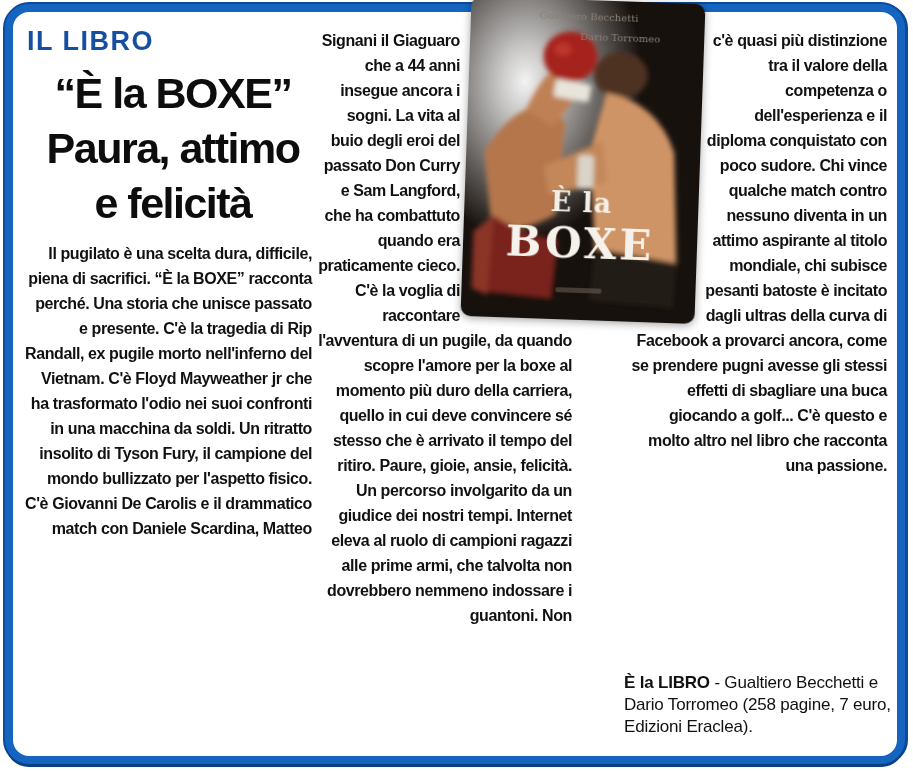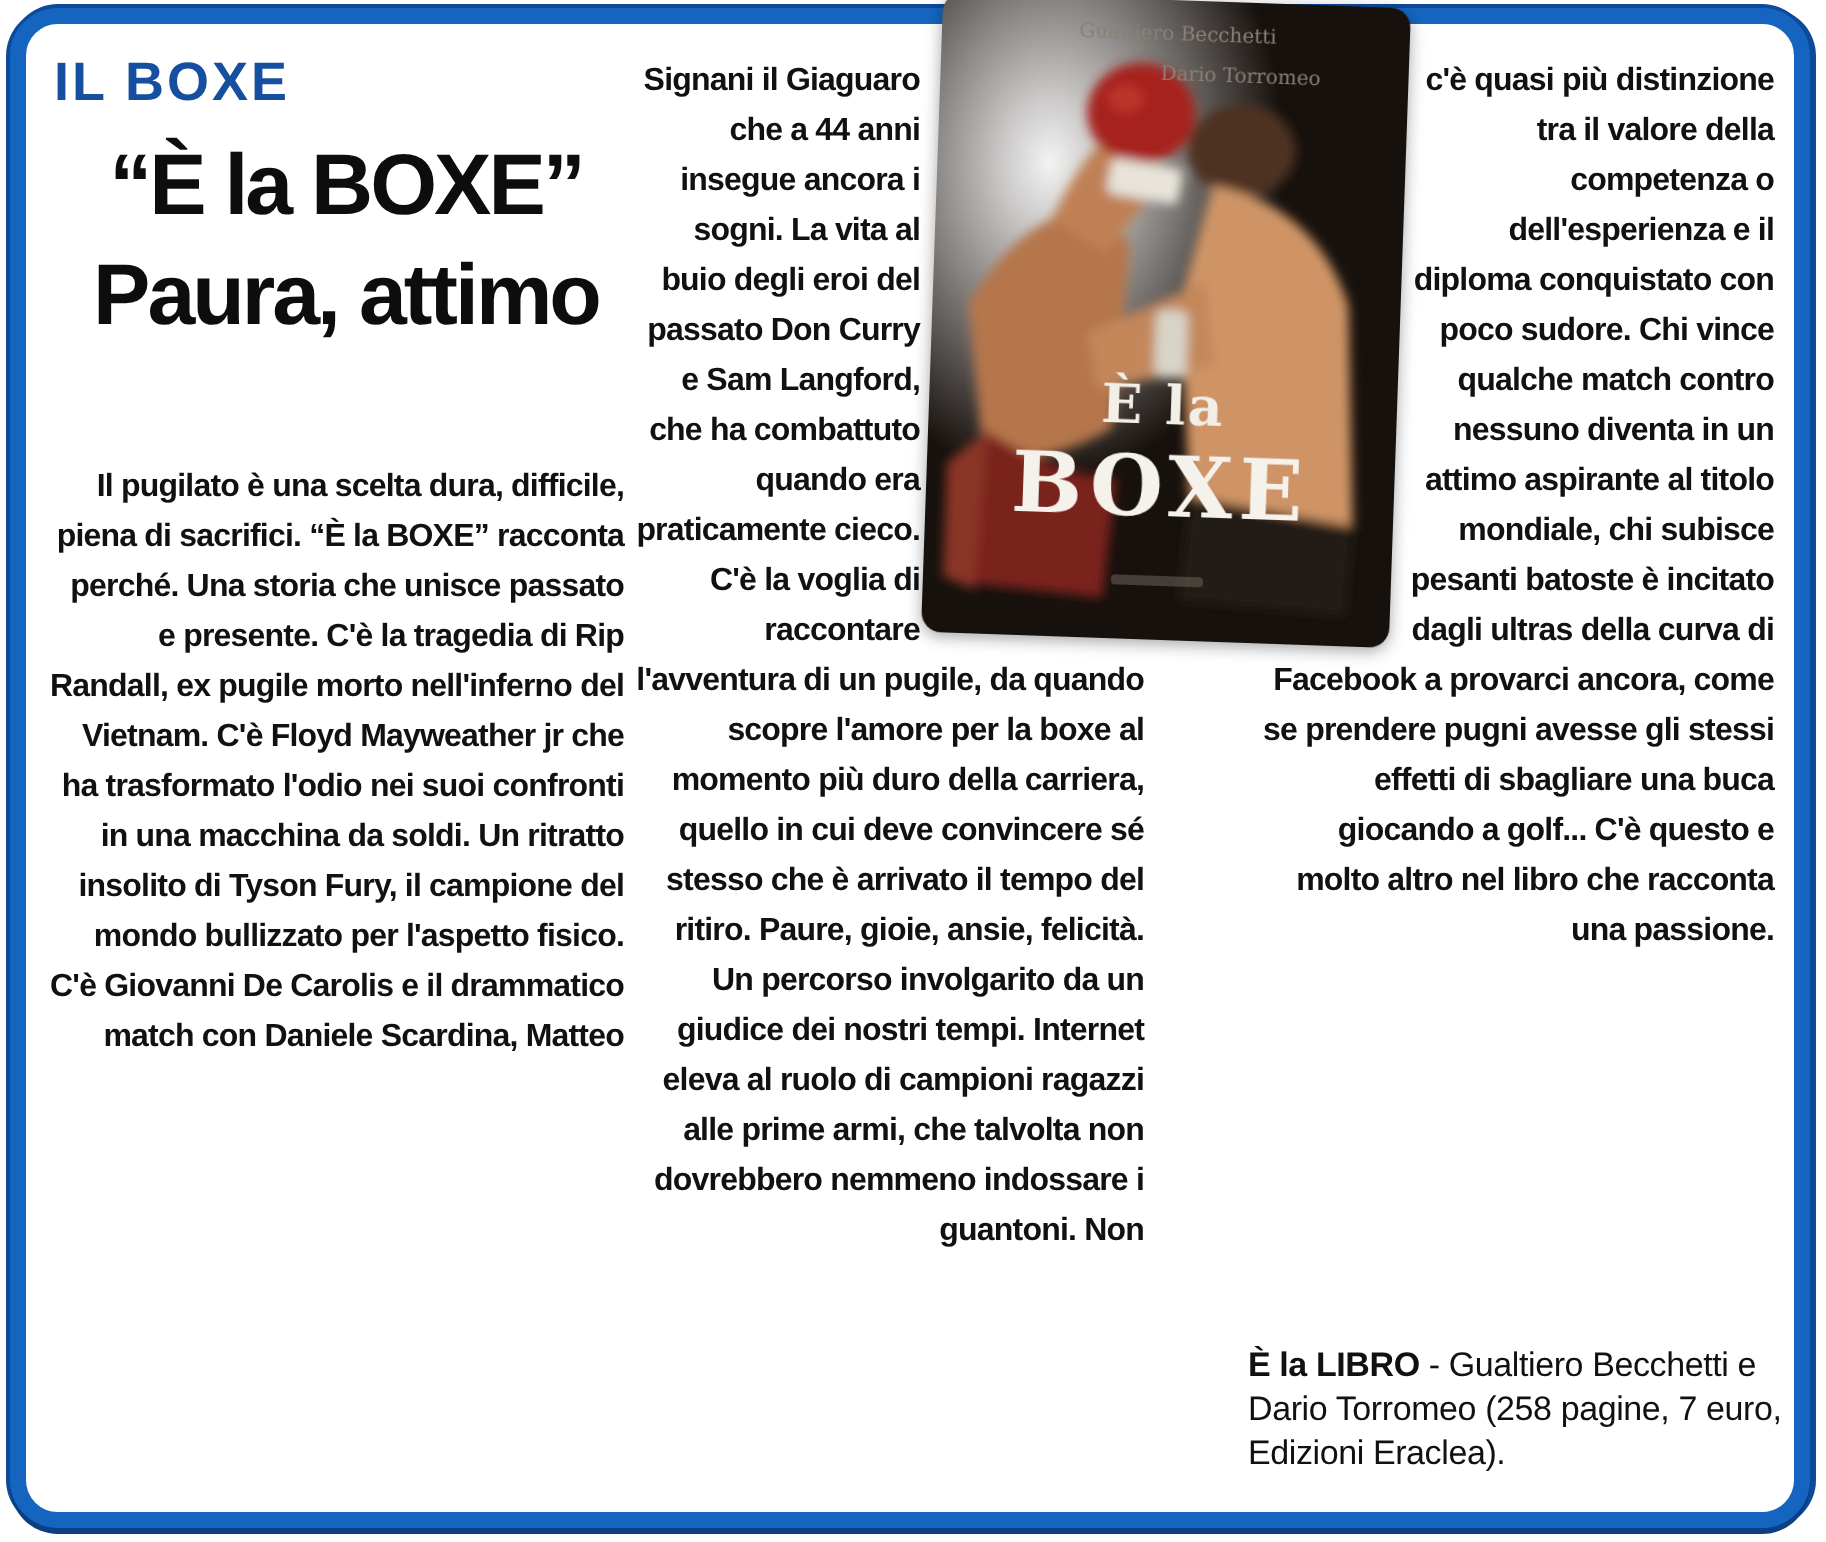--- a/index.html
+++ b/index.html
@@ -30,21 +30,21 @@
     letter-spacing: -1.5px;
     width: 300px;
     text-align: center;
   }
   .bodytext {
     font-size: 16px; line-height: 25px;
     font-weight: 700; color: #111111;
     letter-spacing: -0.4px;
     text-align: right;
   }
-  .col1 { position: absolute; left: 24px;  top: 231px; width: 288px; }
+  .col1 { position: absolute; left: 24px;  top: 241px; width: 288px; }
   .col2 { position: absolute; left: 318px; top: 28px;  width: 254px; }
   .col3 { position: absolute; left: 624px; top: 28px;  width: 263px; }
   .spacer-right { float: right; width: 112px; height: 300px; }
   .spacer-left  { float: left;  width: 74px;  height: 300px; }
   .caption {
     position: absolute; left: 624px; top: 672px; width: 275px;
     font-size: 17px; line-height: 22px;
     font-weight: 400; color: #111111;
     letter-spacing: -0.2px;
   }
@@ -57,25 +57,26 @@
     z-index: 5;
     filter: drop-shadow(0 2px 4px rgba(0,0,0,0.35));
   }
   .book svg { display: block; }
 </style>
 </head>
 <body>
 
 <div class="frame"></div>
 
-<div class="kicker">IL BOXE</div>
+<div class="kicker">IL LIBRO</div>
 
 <div class="headline">
   <div>“È la BOXE”</div>
   <div>Paura, attimo</div>
+  <div>e felicità</div>
 </div>
 
 <div class="col1 bodytext">
   <span>Il pugilato è una scelta dura, difficile, piena di sacrifici. “È la BOXE” racconta perché. Una storia che unisce passato e presente. C'è la tragedia di Rip Randall, ex pugile morto nell'inferno del Vietnam. C'è Floyd Mayweather jr che ha trasformato l'odio nei suoi confronti in una macchina da soldi. Un ritratto insolito di Tyson Fury, il campione del mondo bullizzato per l'aspetto fisico. C'è Giovanni De Carolis e il drammatico match con Daniele Scardina, Matteo</span>
 </div>
 
 <div class="col2 bodytext">
   <div class="spacer-right"></div>
   <span>Signani il Giaguaro che a 44 anni insegue ancora i sogni. La vita al buio degli eroi del passato Don Curry e Sam Langford, che ha combattuto quando era praticamente cieco. C'è la voglia di raccontare l'avventura di un pugile, da quando scopre l'amore per la boxe al momento più duro della carriera, quello in cui deve convincere sé stesso che è arrivato il tempo del ritiro. Paure, gioie, ansie, felicità. Un percorso involgarito da un giudice dei nostri tempi. Internet eleva al ruolo di campioni ragazzi alle prime armi, che talvolta non dovrebbero nemmeno indossare i guantoni. Non</span>
 </div>

